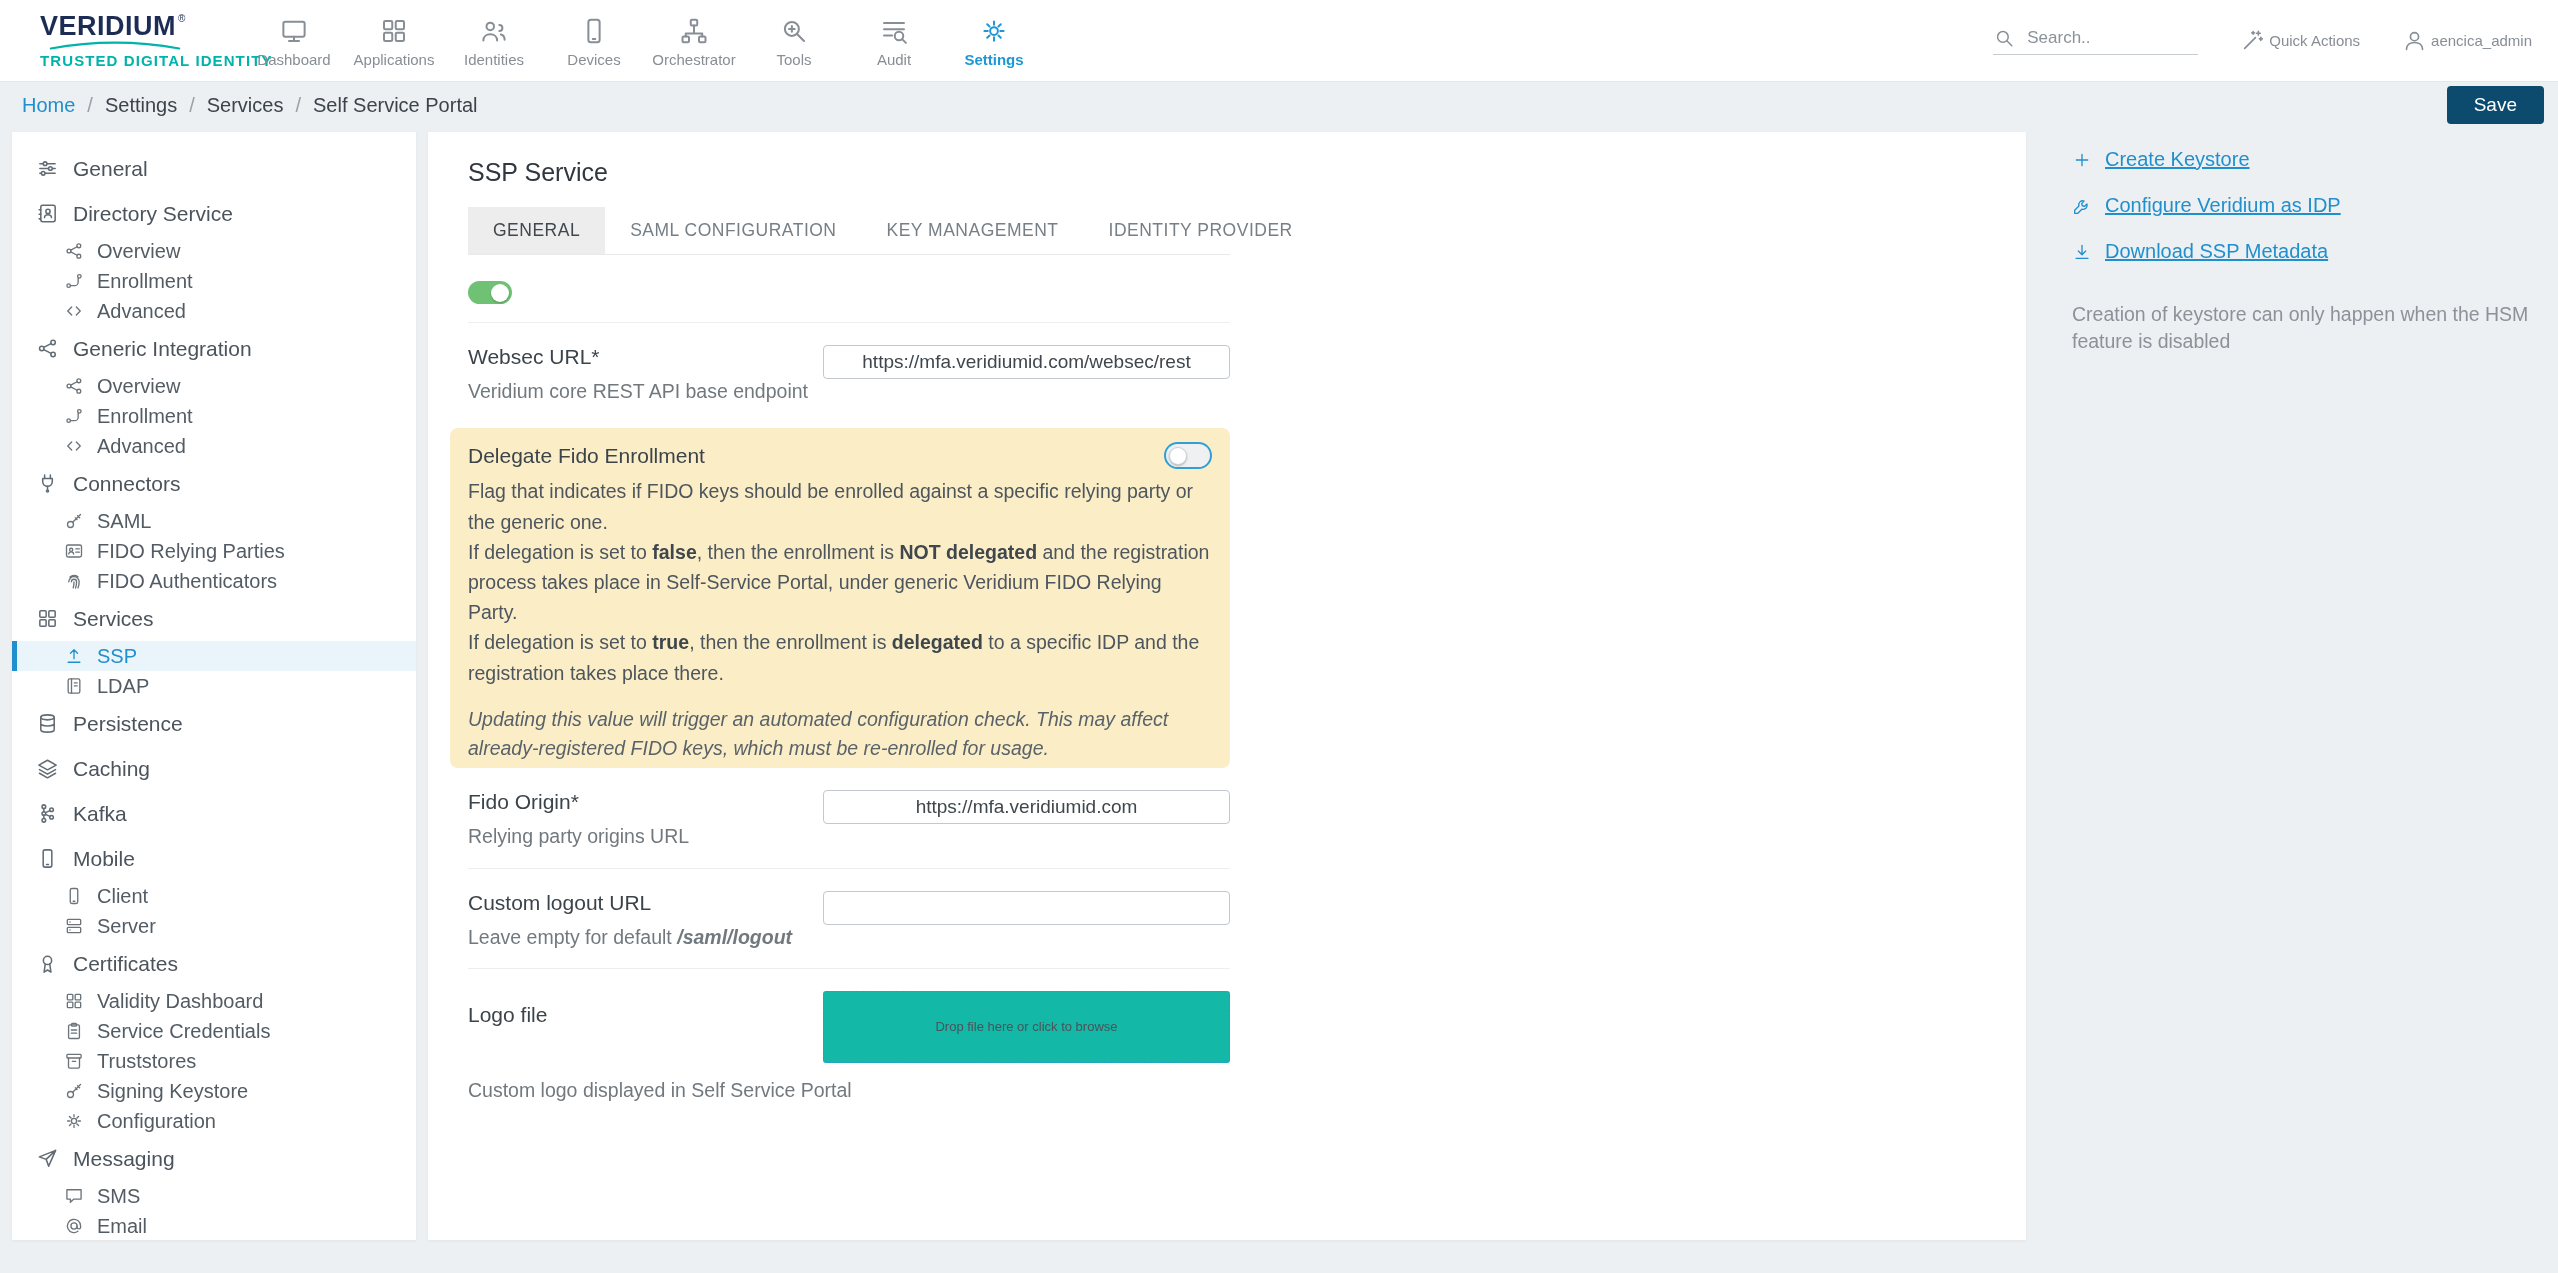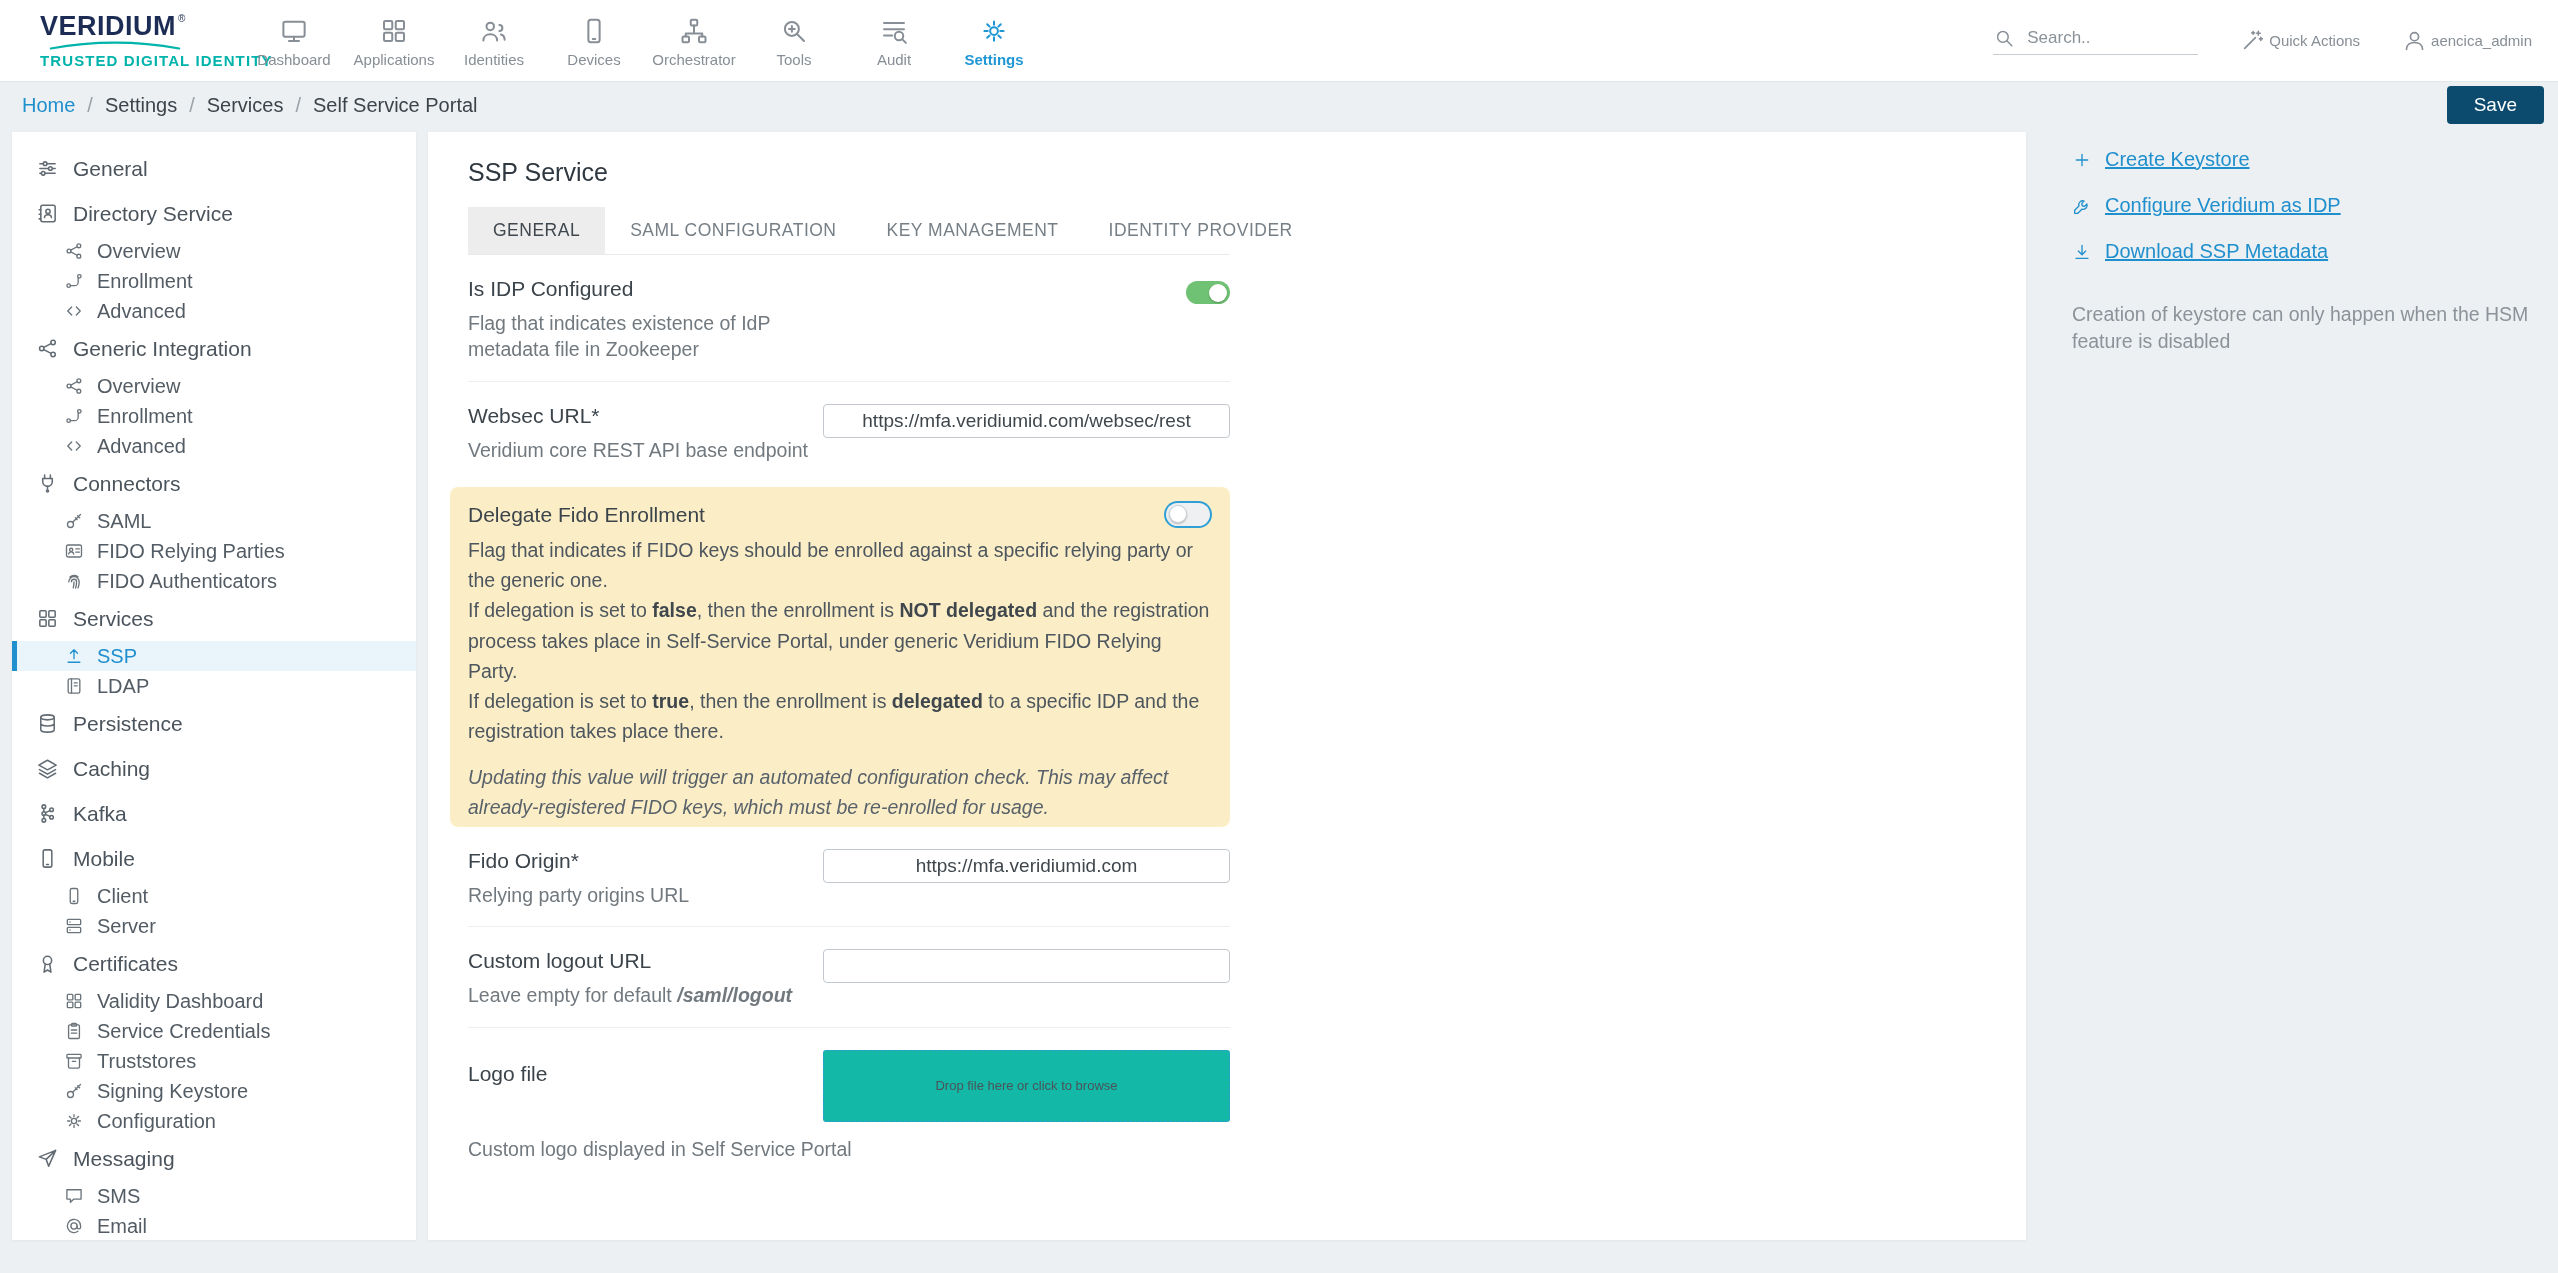--- a/index.html
+++ b/index.html
@@ -575,24 +575,20 @@
 
     <div class="form-wrap">
       <div class="tabs" id="tabs">
           <div class="tab active">GENERAL</div>
           <div class="tab">SAML CONFIGURATION</div>
           <div class="tab">KEY MANAGEMENT</div>
           <div class="tab">IDENTITY PROVIDER</div>
         </div>
 
       <div class="frow">
-        <div class="fleft">
-          <div class="flabel">Is IDP Configured</div>
-          <div class="fdesc">Flag that indicates existence of IdP metadata file in Zookeeper</div>
-        </div>
         <div class="toggle row-toggle on">
           <div class="knob"></div>
         </div>
       </div>
 
       <div class="frow no-div">
         <div class="fleft">
           <div class="flabel">Websec URL*</div>
           <div class="fdesc">Veridium core REST API base endpoint</div>
         </div>

